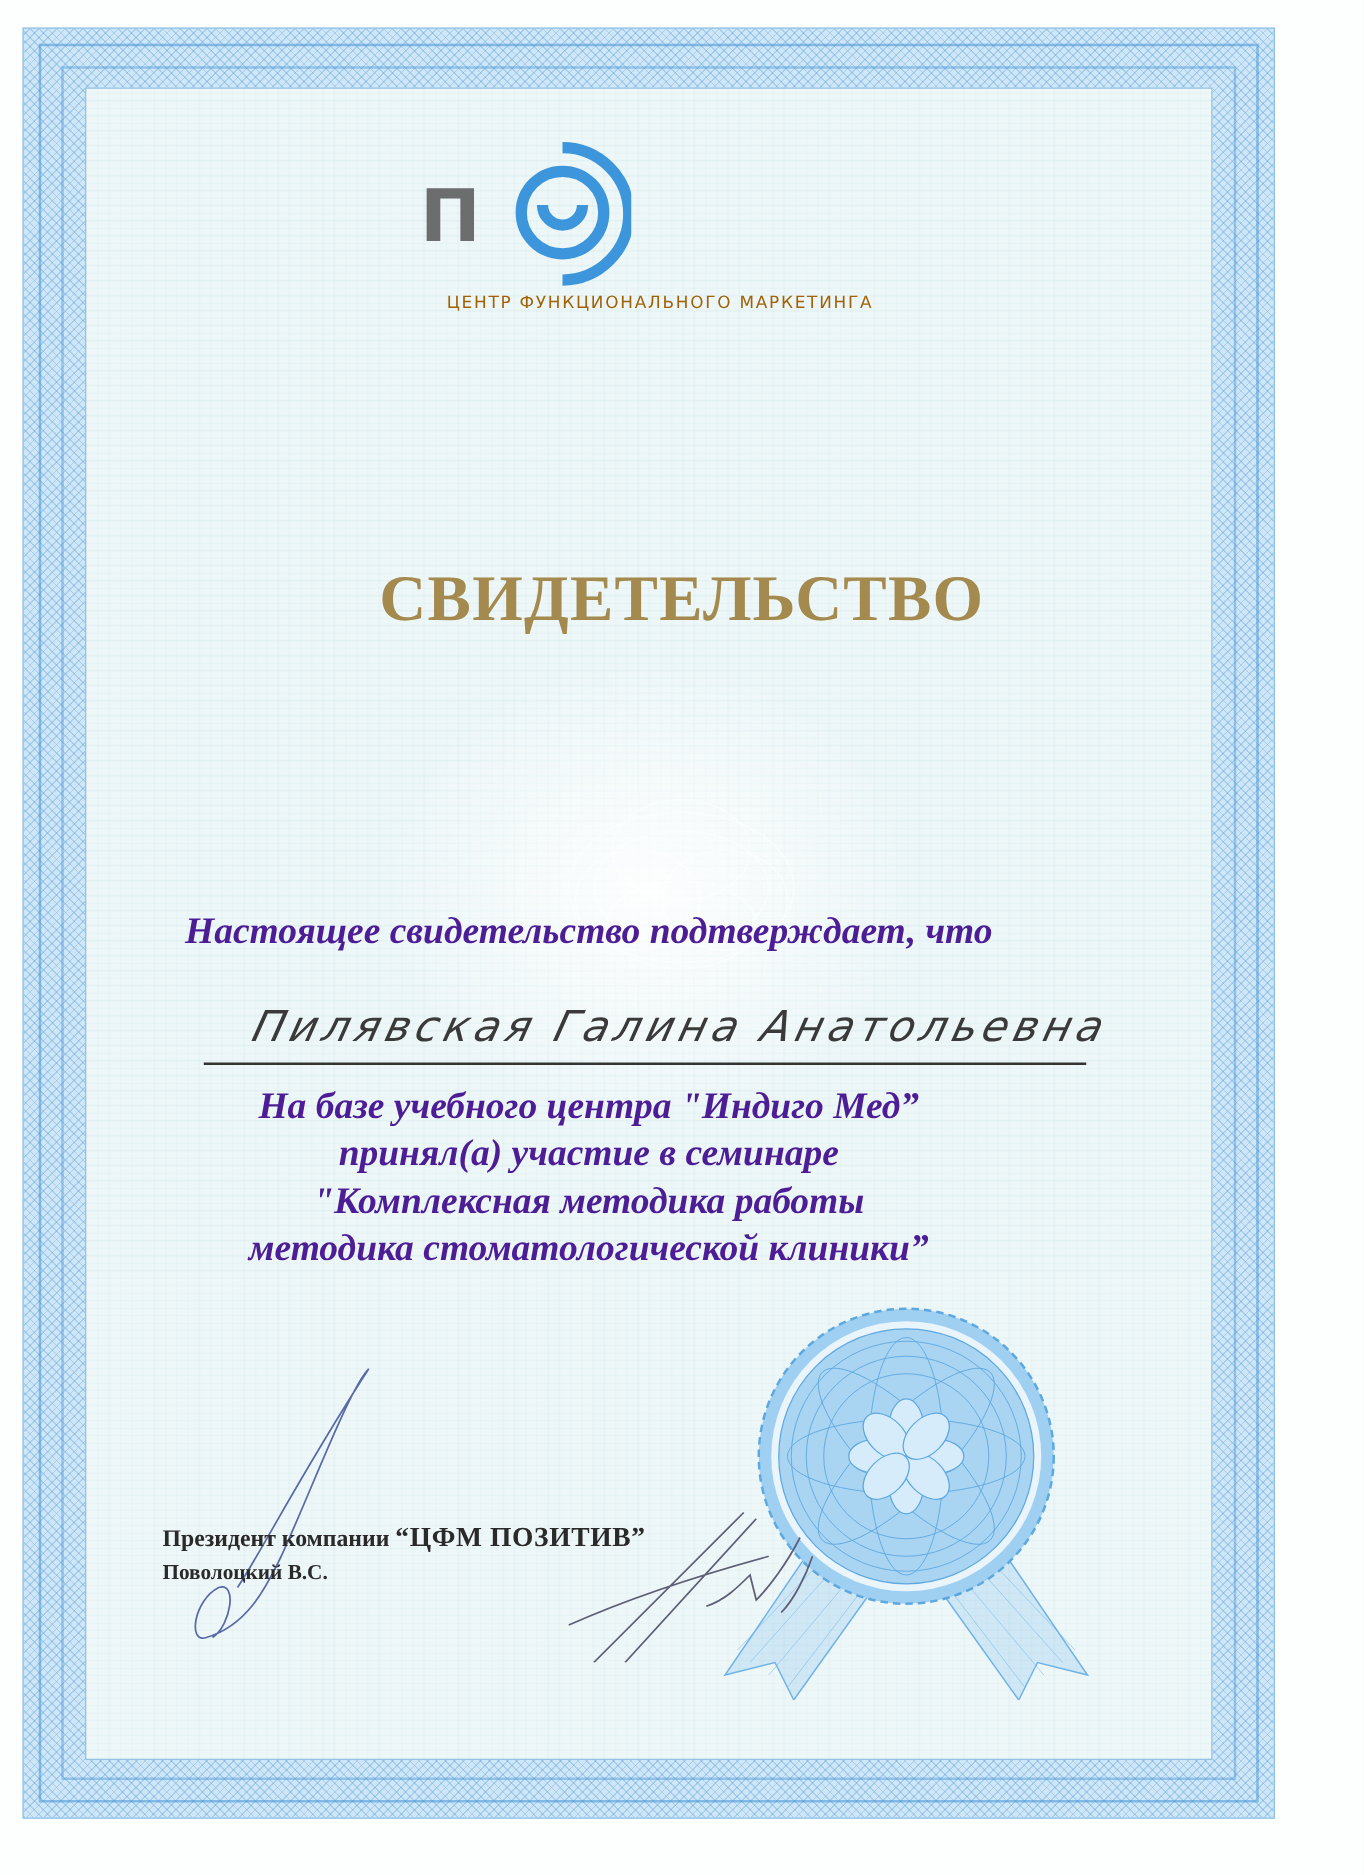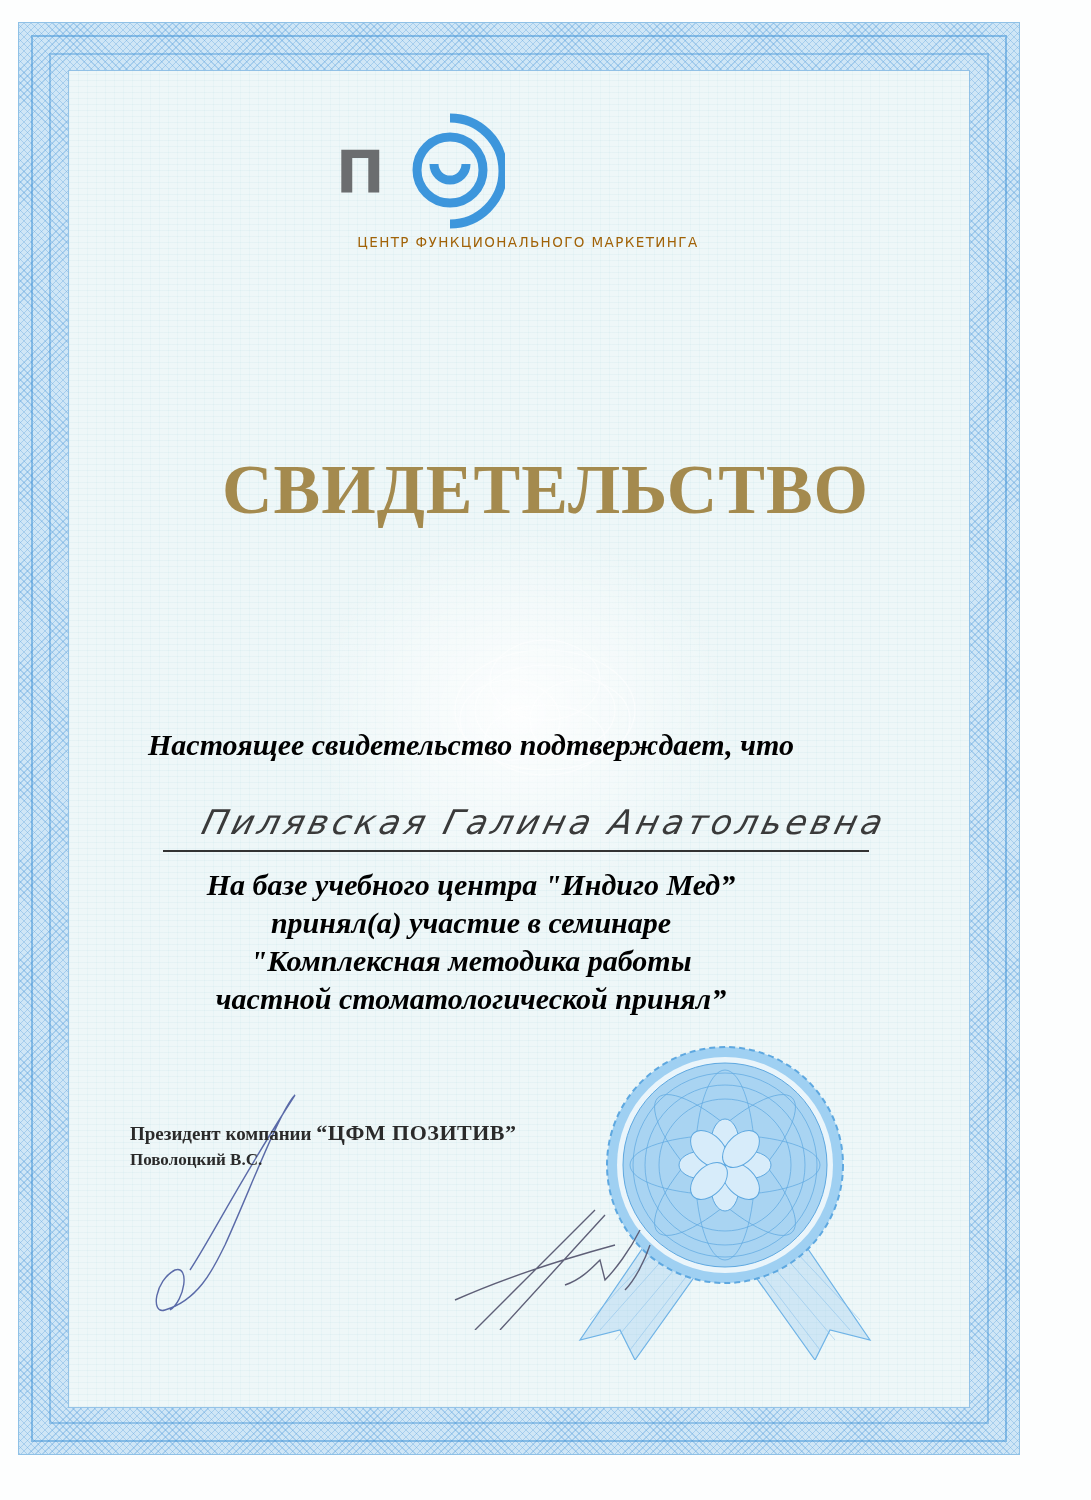--- a/index.html
+++ b/index.html
@@ -47,51 +47,51 @@
   .logo-rest { position:absolute; left:172px; top:0; }
   .logo-mark { position:absolute; left:80px; top:-8px; width:95px; height:120px; }
   .logo-sub {
     position:absolute; left:8px; top:114px; width:380px; text-align:center;
     font-family:"DejaVu Sans", sans-serif; font-size:13.5px; letter-spacing:1.4px;
     color:#a16207;
   }
 
   .title {
     position:absolute; left:0; width:1091px; top:450px; text-align:center;
-    font-family:"Liberation Serif", serif; font-weight:bold; font-size:70px;
+    font-family:"Liberation Serif", serif; font-weight:bold; font-size:52px;
     color:#a48a4e; letter-spacing:1px;
   }
 
   .watermark { position:absolute; left:400px; top:600px; width:290px; height:190px; opacity:0.55; }
 
   .line {
     position:absolute; left:0; width:942px; text-align:center;
     font-family:"Liberation Serif", serif; font-style:italic; font-weight:bold;
-    color:#000000;
+    color:#4c1d95;
   }
   .intro { top:728px; font-size:30px; }
 
   .name-wrap { position:absolute; left:163px; top:800px; width:706px; height:60px; }
   .name {
     position:absolute; left:40px; top:2px; width:660px;
     font-family:"DejaVu Sans", sans-serif; font-style:italic; font-weight:normal;
     font-size:34px; letter-spacing:4px; color:#3a3a3a; transform:skewX(-14deg);
     white-space:nowrap;
   }
   .name-rule { position:absolute; left:0; top:50px; width:706px; height:1.5px; background:#333; }
 
   .body1 { top:868px; font-size:30px; }
   .body2 { top:906px; font-size:30px; }
   .body3 { top:944px; font-size:30px; }
   .body4 { top:982px; font-size:30px; }
 
   .seal { position:absolute; left:560px; top:1040px; width:330px; height:320px; }
 
   .signer {
-    position:absolute; left:130px; top:1120px; width:560px;
+    position:absolute; left:130px; top:1217px; width:560px;
     font-family:"Liberation Serif", serif; font-weight:bold; color:#2a2a2a;
   }
   .signer-title { font-size:19px; line-height:26px; }
   .signer-title .company { font-size:22px; letter-spacing:0.5px; }
   .signer-name { font-size:17px; line-height:26px; }
 
   .sig-left { position:absolute; left:130px; top:1070px; width:170px; height:250px; }
   .sig-right { position:absolute; left:440px; top:1190px; width:220px; height:140px; }
 </style>
 </head>
@@ -128,21 +128,21 @@
 <div class="line intro">Настоящее свидетельство подтверждает, что</div>
 
 <div class="name-wrap">
   <div class="name">Пилявская Галина Анатольевна</div>
   <div class="name-rule"></div>
 </div>
 
 <div class="line body1">На базе учебного центра "Индиго Мед”</div>
 <div class="line body2">принял(а) участие в семинаре</div>
 <div class="line body3">"Комплексная методика работы</div>
-<div class="line body4">частной стоматологической принял”</div>
+<div class="line body4">методика стоматологической клиники”</div>
 
 <svg class="seal" viewBox="0 0 330 320">
 
   <g fill="rgba(120,185,235,0.25)" stroke="#6fb3e6" stroke-width="1.2">
     <path d="M95 190 L20 300 L60 290 L75 320 L150 215 Z"></path>
     <path d="M235 190 L310 300 L270 290 L255 320 L180 215 Z"></path>
   </g>
   <g stroke="#7dbbe9" stroke-width="0.6" opacity="0.8">
     <path d="M40 290 L120 200 M55 300 L135 205 M70 310 L145 212 M30 280 L110 195"></path>
     <path d="M290 290 L210 200 M275 300 L195 205 M260 310 L185 212 M300 280 L220 195"></path>

